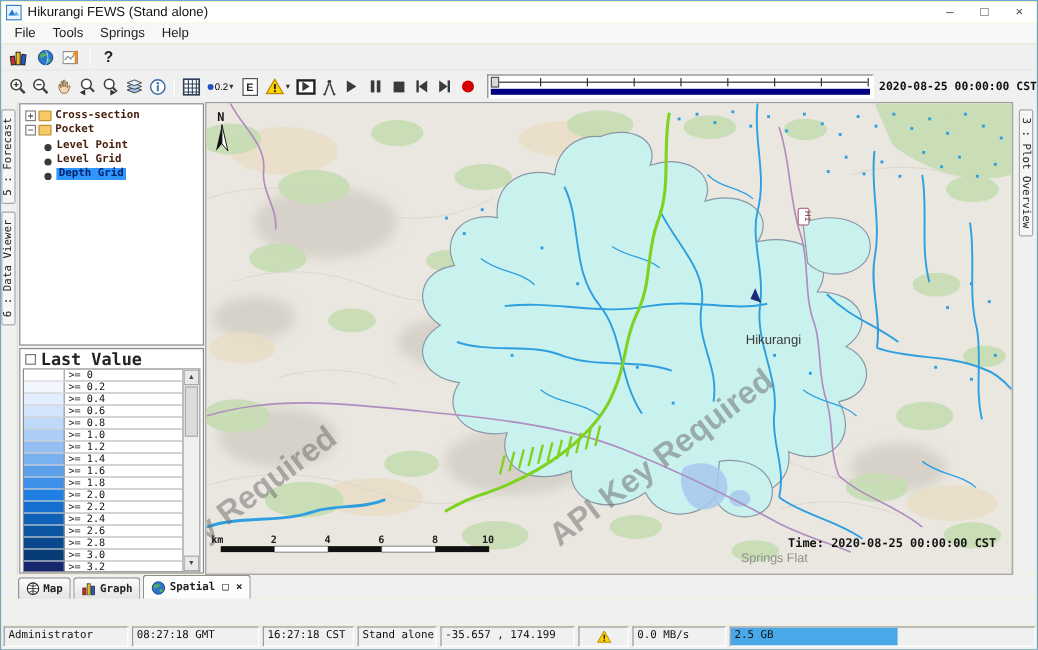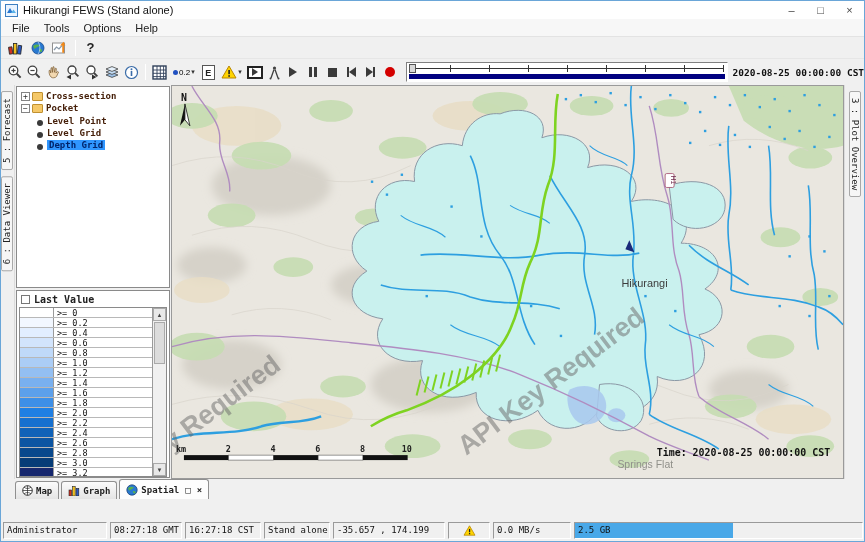--- a/index.html
+++ b/index.html
@@ -57,21 +57,21 @@
   .tree-row { display: flex; align-items: center; height: 12px; font-family: "DejaVu Sans Mono", monospace; font-size: 9px; font-weight: bold; color: #46200a; white-space: nowrap; }
   .tree-row .toggle { width: 9px; height: 9px; border: 1px solid #848484; background: #fff; font-size: 8px; line-height: 7px; text-align: center; color: #333; margin: 0 2px; font-weight: normal; }
   .tree-row .folder { width: 11px; height: 9px; background: #f5c868; border: 1px solid #c09030; border-radius: 1px; margin-right: 3px; }
   .tree-row .bullet { width: 6px; height: 6px; border-radius: 50%; background: #3a3a3a; margin: 0 4px 0 2px; }
   .tree-row.leaf { padding-left: 16px; align-items: flex-end; }
   .tree-label.selected { background: #2f96ff; color: #00246b; padding: 0 2px; }
 
   .legend-panel { flex: 1 1 auto; background: #fff; border: 1px solid #8a8a8a; margin-top: 2px; padding: 2px 2px 0 2px; display: flex; flex-direction: column; overflow: hidden; }
   .lg-check-row { display: flex; align-items: center; height: 14px; flex: 0 0 14px; }
   .lg-checkbox { width: 9px; height: 9px; border: 1px solid #777; background: #fff; margin: 0 4px 0 2px; }
-  .lg-check-label { font-family: "DejaVu Sans Mono", monospace; font-size: 10px; font-weight: bold; color: #222; }
+  .lg-check-label { font-family: "DejaVu Sans Mono", monospace; font-size: 14px; font-weight: bold; color: #222; }
   .lg-table-wrap { flex: 1 1 auto; border: 1px solid #8a8a8a; display: flex; min-height: 0; }
   .lg-rows { flex: 1 1 auto; overflow: hidden; }
   .lg-row { display: flex; height: 10px; border-bottom: 1px solid #b8b8b8; }
   .lg-swatch { width: 34px; border-right: 1px solid #9a9a9a; }
   .lg-label { flex: 1; font-family: "DejaVu Sans Mono", monospace; font-size: 8.5px; color: #111; padding-left: 3px; line-height: 10px; }
   .lg-scroll { width: 14px; background: #f0f0f0; border-left: 1px solid #9a9a9a; display: flex; flex-direction: column; }
   .lg-arrow { height: 13px; border: 1px solid #aaa; background: #e8e8e8; font-size: 6px; text-align: center; line-height: 12px; color: #444; }
   .lg-thumb { height: 42px; margin: 1px; background: #dcdcdc; border: 1px solid #aaa; }
   .lg-track { flex: 1; }
 
@@ -110,21 +110,21 @@
     <span class="win-controls">
       <span class="win-btn">–</span>
       <span class="win-btn">□</span>
       <span class="win-btn">×</span>
     </span>
   </div>
 
   <div class="menubar">
     <span class="menu-item">File</span>
     <span class="menu-item">Tools</span>
-    <span class="menu-item">Options</span>
+    <span class="menu-item">Springs</span>
     <span class="menu-item">Help</span>
   </div>
 
   <div class="toolbar1">
     <span class="tbtn">
       <svg width="15" height="14" viewBox="0 0 15 14">
           <rect x="1" y="6" width="3.4" height="7" fill="#d03020" stroke="#222" stroke-width="0.8" transform="rotate(-8 2.7 9.5)"></rect>
           <rect x="5.4" y="2.5" width="3.4" height="10.5" fill="#f0c020" stroke="#222" stroke-width="0.8"></rect>
           <rect x="9.8" y="4.5" width="3.4" height="8.5" fill="#2858c8" stroke="#222" stroke-width="0.8" transform="rotate(7 11.5 8.7)"></rect>
         </svg>
@@ -650,21 +650,21 @@
       <span class="mini">×</span>
     </span>
   </div>
 
   <div class="logs-row">
     <span class="logs-btn">Logs</span>
   </div>
 
   <div class="statusbar">
     <span class="sseg" style="width:104px">Administrator</span>
-    <span class="sseg" style="width:72px">08:27:18 GMT</span>
+    <span class="sseg" style="width:106px">08:27:18 GMT</span>
     <span class="sseg" style="width:76px">16:27:18 CST</span>
     <span class="sseg" style="width:66px">Stand alone</span>
     <span class="sseg" style="width:112px">-35.657 , 174.199</span>
     <span class="sseg s-warn">
       <svg width="13" height="11" viewBox="0 0 16 14">
           <path d="M8,1 L15,13 L1,13 Z" fill="#ffd400" stroke="#b88600" stroke-width="1"></path>
           <rect x="7.3" y="5" width="1.6" height="4.2" fill="#222"></rect>
           <rect x="7.3" y="10.2" width="1.6" height="1.6" fill="#222"></rect>
         </svg>
     </span>

